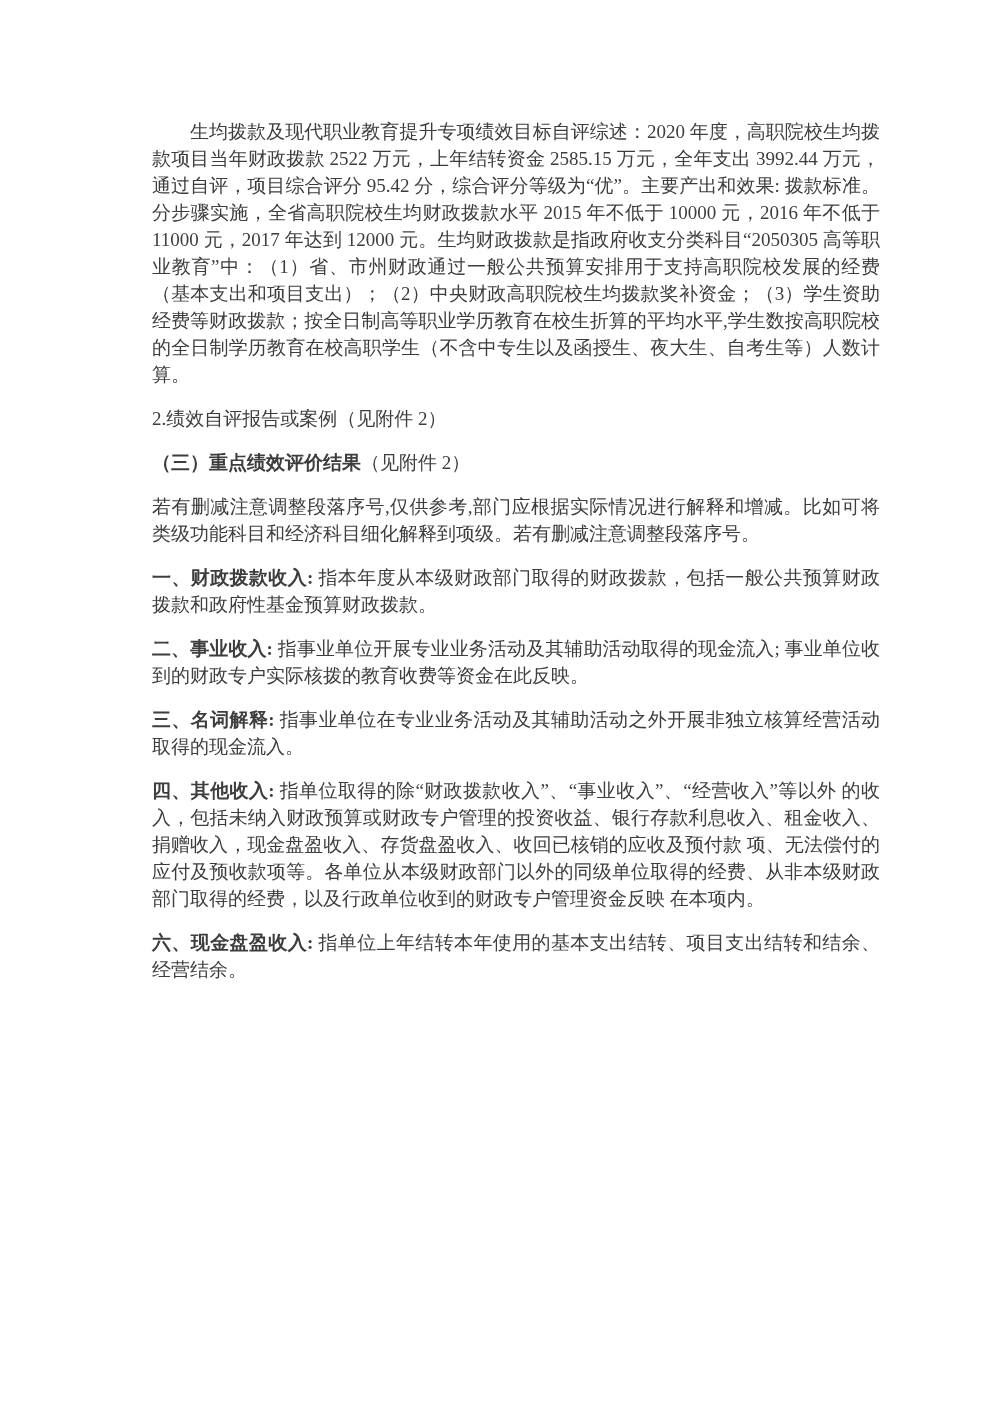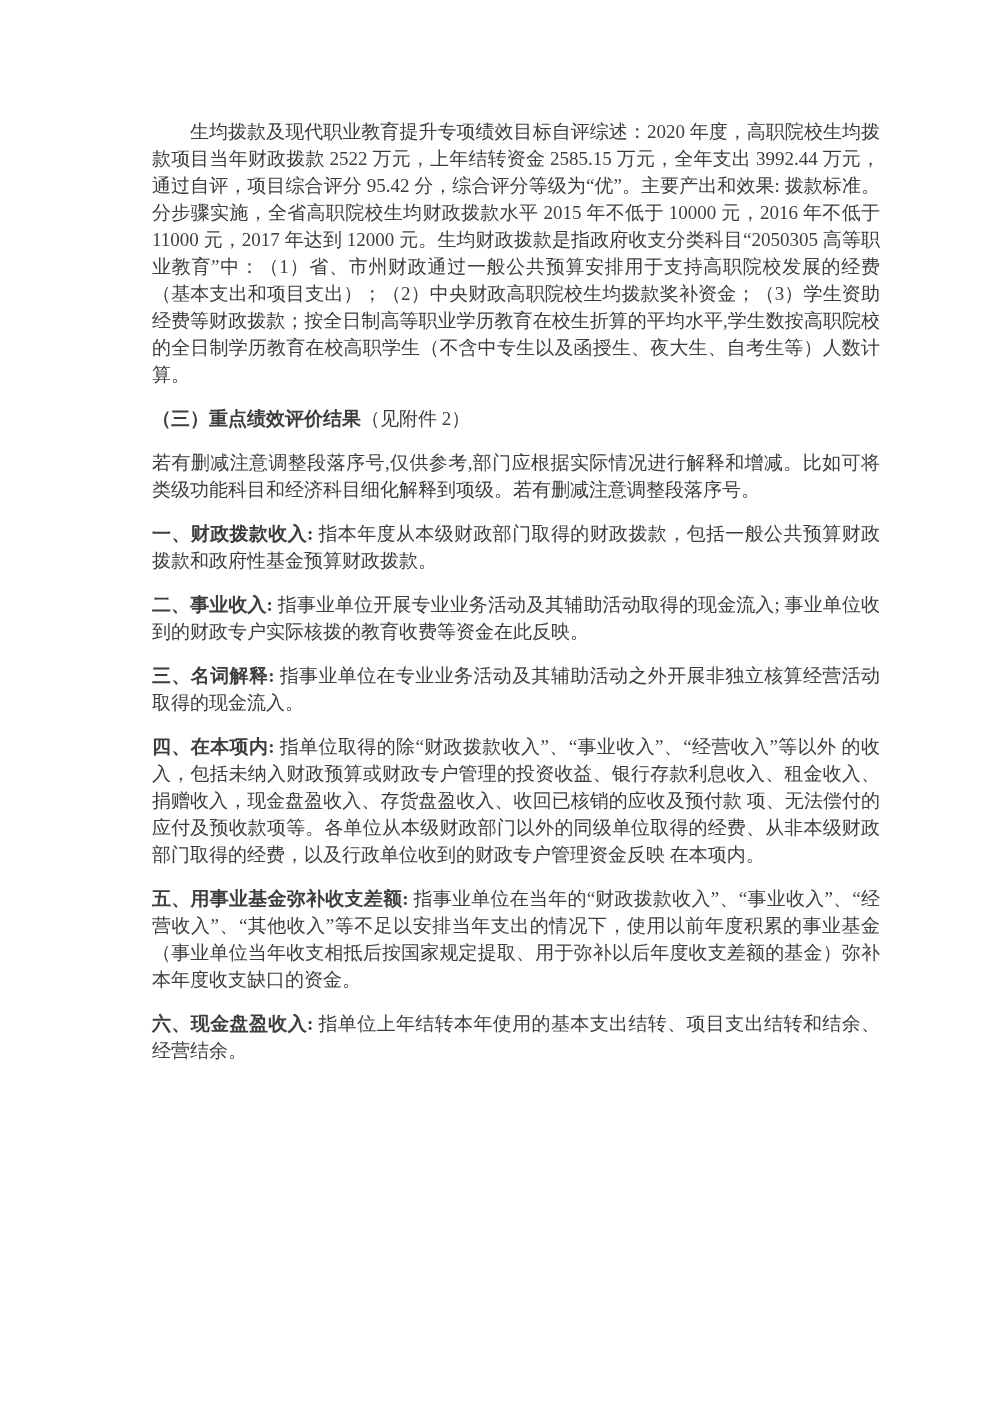--- a/index.html
+++ b/index.html
@@ -36,22 +36,22 @@
   .doc p strong {
     font-weight: bold;
   }
 </style>
 </head>
 <body>
 
 <div class="page">
   <div class="doc">
       <p class="indent">生均拨款及现代职业教育提升专项绩效目标自评综述：2020 年度，高职院校生均拨款项目当年财政拨款 2522 万元，上年结转资金 2585.15 万元，全年支出 3992.44 万元，通过自评，项目综合评分 95.42 分，综合评分等级为“优”。主要产出和效果: 拨款标准。分步骤实施，全省高职院校生均财政拨款水平 2015 年不低于 10000 元，2016 年不低于 11000 元，2017 年达到 12000 元。生均财政拨款是指政府收支分类科目“2050305 高等职业教育”中：（1）省、市州财政通过一般公共预算安排用于支持高职院校发展的经费（基本支出和项目支出）；（2）中央财政高职院校生均拨款奖补资金；（3）学生资助经费等财政拨款；按全日制高等职业学历教育在校生折算的平均水平,学生数按高职院校的全日制学历教育在校高职学生（不含中专生以及函授生、夜大生、自考生等）人数计算。</p>
+      <p>2.绩效自评报告或案例（见附件 2）</p>
       <p><strong>（三）重点绩效评价结果</strong>（见附件 2）</p>
       <p>若有删减注意调整段落序号,仅供参考,部门应根据实际情况进行解释和增减。比如可将类级功能科目和经济科目细化解释到项级。若有删减注意调整段落序号。</p>
       <p><strong>一、财政拨款收入:</strong> 指本年度从本级财政部门取得的财政拨款，包括一般公共预算财政拨款和政府性基金预算财政拨款。</p>
       <p><strong>二、事业收入:</strong> 指事业单位开展专业业务活动及其辅助活动取得的现金流入; 事业单位收到的财政专户实际核拨的教育收费等资金在此反映。</p>
       <p><strong>三、名词解释:</strong> 指事业单位在专业业务活动及其辅助活动之外开展非独立核算经营活动取得的现金流入。</p>
-      <p><strong>四、在本项内:</strong> 指单位取得的除“财政拨款收入”、“事业收入”、“经营收入”等以外 的收入，包括未纳入财政预算或财政专户管理的投资收益、银行存款利息收入、租金收入、捐赠收入，现金盘盈收入、存货盘盈收入、收回已核销的应收及预付款 项、无法偿付的应付及预收款项等。各单位从本级财政部门以外的同级单位取得的经费、从非本级财政部门取得的经费，以及行政单位收到的财政专户管理资金反映 在本项内。</p>
-      <p><strong>五、用事业基金弥补收支差额:</strong> 指事业单位在当年的“财政拨款收入”、“事业收入”、“经营收入”、“其他收入”等不足以安排当年支出的情况下，使用以前年度积累的事业基金（事业单位当年收支相抵后按国家规定提取、用于弥补以后年度收支差额的基金）弥补本年度收支缺口的资金。</p>
+      <p><strong>四、其他收入:</strong> 指单位取得的除“财政拨款收入”、“事业收入”、“经营收入”等以外 的收入，包括未纳入财政预算或财政专户管理的投资收益、银行存款利息收入、租金收入、捐赠收入，现金盘盈收入、存货盘盈收入、收回已核销的应收及预付款 项、无法偿付的应付及预收款项等。各单位从本级财政部门以外的同级单位取得的经费、从非本级财政部门取得的经费，以及行政单位收到的财政专户管理资金反映 在本项内。</p>
       <p><strong>六、现金盘盈收入:</strong> 指单位上年结转本年使用的基本支出结转、项目支出结转和结余、经营结余。</p>
     </div>
 </div>
 
 </body></html>

